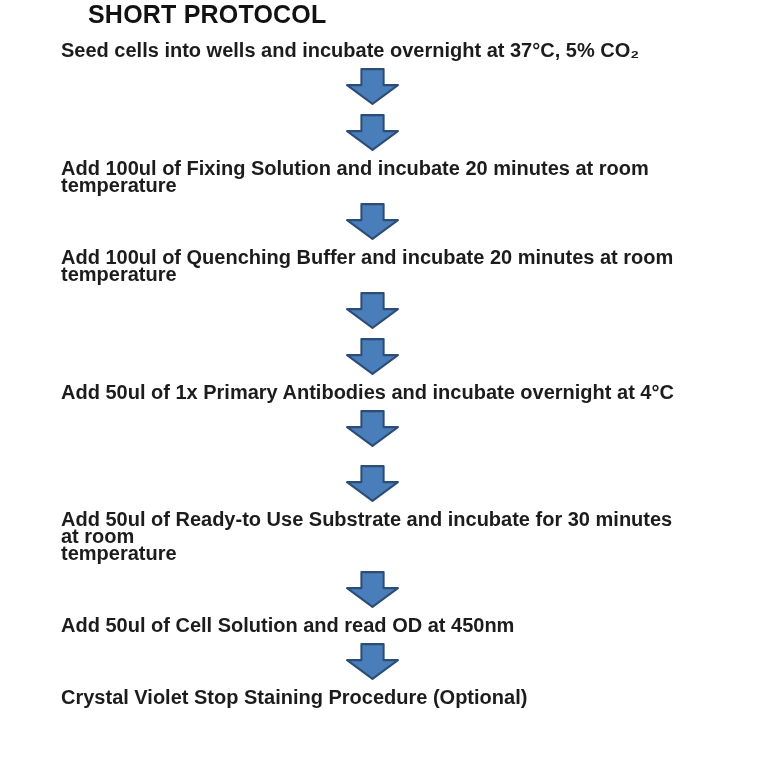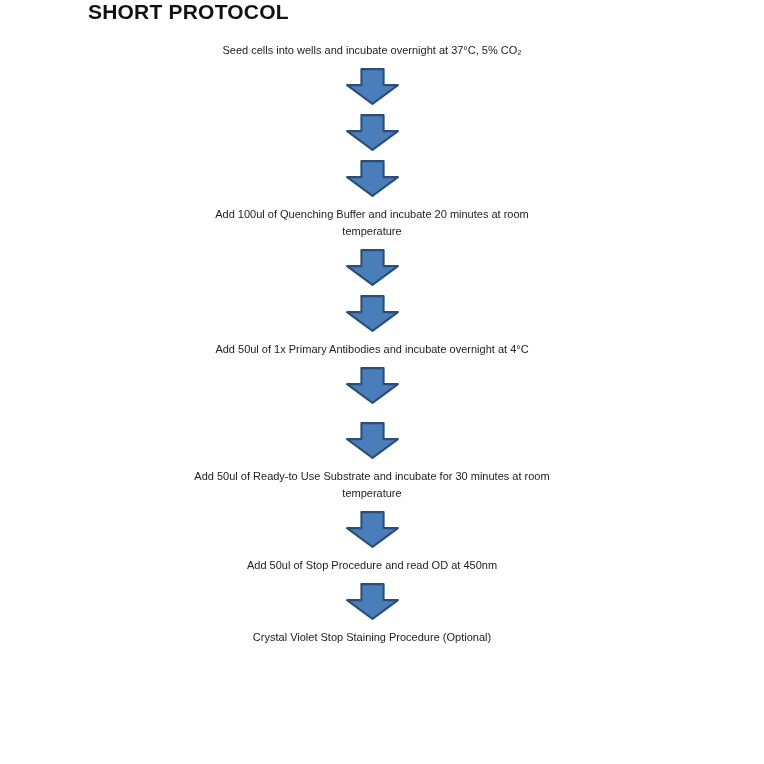--- a/index.html
+++ b/index.html
@@ -13,40 +13,39 @@
     height: 764px;
     background: #ffffff;
     overflow: hidden;
     font-family: "Liberation Sans", sans-serif;
   }
   .title {
     position: absolute;
     left: 88px;
     top: 0px;
     margin: 0;
-    font-size: 21px;
+    font-size: 25px;
     font-weight: 800;
     letter-spacing: 0.2px;
     color: #121212;
   }
   .flow {
     position: absolute;
     left: 61px;
     top: 42px;
     width: 622px;
     display: flex;
     flex-direction: column;
     align-items: center;
     gap: 9px;
   }
   .step-text {
-    font-size: 11px;
-    font-weight: normal;
+    font-size: 20px;
+    font-weight: bold;
     line-height: 17px;
-    text-align: center;
     color: #1c1c1c;
     width: 100%;
   }
   .arrow-svg {
     width: 57px;
     height: 37px;
     display: block;
     flex: 0 0 auto;
   }
   .arrow-shape {
@@ -64,20 +63,23 @@
   <main class="flow">
       <div class="step-text">
         <div>Seed cells into wells and incubate overnight at 37°C, 5% CO₂</div>
       </div>
       <svg class="arrow-svg" viewBox="0 0 60 40" aria-hidden="true">
     <polygon class="arrow-shape" points="18,1.2 42,1.2 42,18.5 57.5,18.5 30,38.8 2.5,18.5 18,18.5"></polygon>
   </svg>
       <svg class="arrow-svg" viewBox="0 0 60 40" aria-hidden="true">
     <polygon class="arrow-shape" points="18,1.2 42,1.2 42,18.5 57.5,18.5 30,38.8 2.5,18.5 18,18.5"></polygon>
   </svg>
+      <div class="step-text">
+        <div>Add 100ul of Fixing Solution and incubate 20 minutes at room temperature</div>
+      </div>
       <svg class="arrow-svg" viewBox="0 0 60 40" aria-hidden="true">
     <polygon class="arrow-shape" points="18,1.2 42,1.2 42,18.5 57.5,18.5 30,38.8 2.5,18.5 18,18.5"></polygon>
   </svg>
       <div class="step-text">
         <div>Add 100ul of Quenching Buffer and incubate 20 minutes at room</div>
         <div>temperature</div>
       </div>
       <svg class="arrow-svg" viewBox="0 0 60 40" aria-hidden="true">
     <polygon class="arrow-shape" points="18,1.2 42,1.2 42,18.5 57.5,18.5 30,38.8 2.5,18.5 18,18.5"></polygon>
   </svg>
@@ -96,21 +98,21 @@
     <polygon class="arrow-shape" points="18,1.2 42,1.2 42,18.5 57.5,18.5 30,38.8 2.5,18.5 18,18.5"></polygon>
   </svg>
       <div class="step-text">
         <div>Add 50ul of Ready-to Use Substrate and incubate for 30 minutes at room</div>
         <div>temperature</div>
       </div>
       <svg class="arrow-svg" viewBox="0 0 60 40" aria-hidden="true">
     <polygon class="arrow-shape" points="18,1.2 42,1.2 42,18.5 57.5,18.5 30,38.8 2.5,18.5 18,18.5"></polygon>
   </svg>
       <div class="step-text">
-        <div>Add 50ul of Stop Procedure and read OD at 450nm</div>
+        <div>Add 50ul of Cell Solution and read OD at 450nm</div>
       </div>
       <svg class="arrow-svg" viewBox="0 0 60 40" aria-hidden="true">
     <polygon class="arrow-shape" points="18,1.2 42,1.2 42,18.5 57.5,18.5 30,38.8 2.5,18.5 18,18.5"></polygon>
   </svg>
       <div class="step-text">
         <div>Crystal Violet Stop Staining Procedure (Optional)</div>
       </div>
     </main>
 </div>
 

